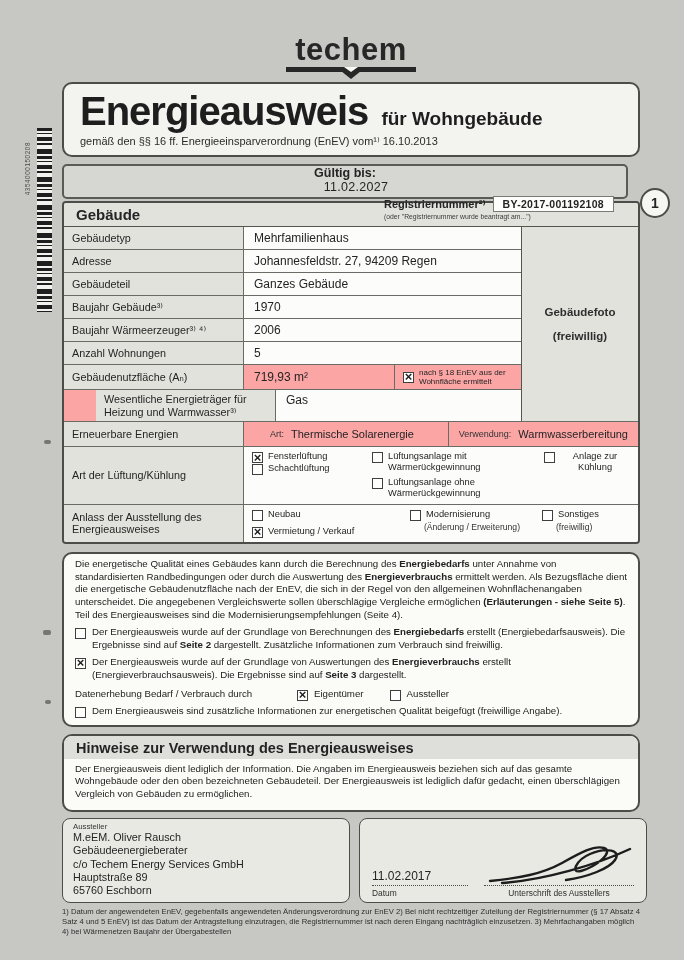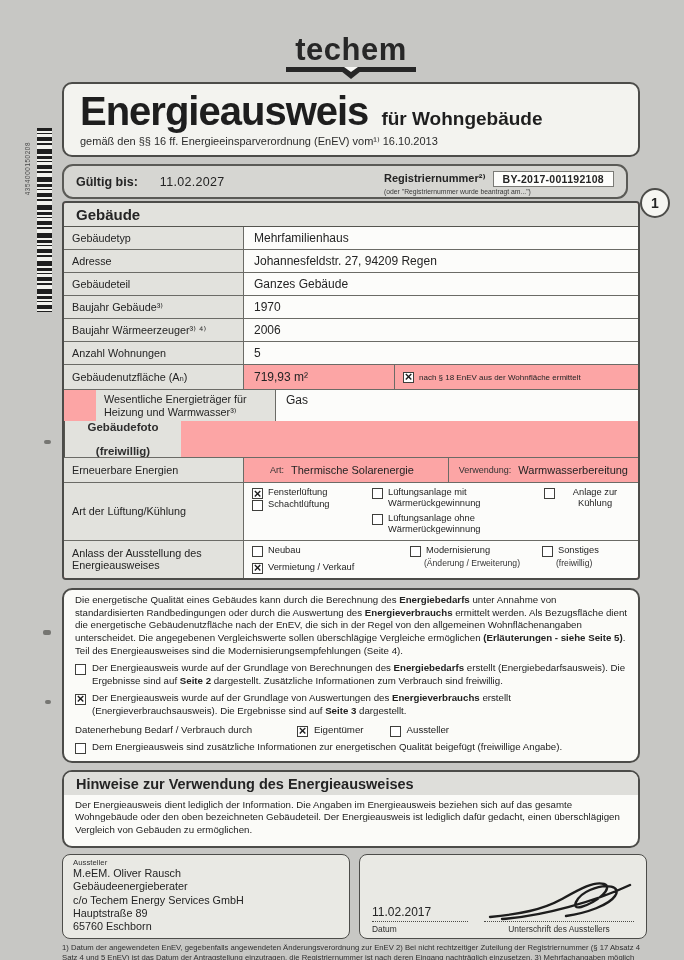--- a/index.html
+++ b/index.html
@@ -34,39 +34,39 @@
     border:2px solid #4c4c49;border-radius:10px;background:#f3f3ef;
     padding:6px 14px 7px 16px;
   }
   .title-line{display:flex;align-items:baseline;gap:13px;}
   .title-main{font-size:40px;font-weight:800;letter-spacing:-1px;line-height:1.05;color:#1e1e1e;}
   .title-suffix{font-size:19px;font-weight:700;color:#1e1e1e;}
   .title-sub{font-size:11px;margin-top:3px;color:#2b2b2b;}
 
   
   .valid-bar{
-    margin-top:7px;border:2px solid #5a5a56;border-radius:11px;background:#d6d6d2;
-    height:35px;display:flex;align-items:center;padding:0 12px;box-sizing:border-box;width:566px;
+    margin-top:7px;border:2px solid #5a5a56;border-radius:5px;background:#d6d6d2;
+    height:35px;display:flex;align-items:center;padding:0 12px;box-sizing:border-box;width:566px;flex-direction:column;
   }
   .valid-label{font-size:12.5px;font-weight:700;}
   .valid-value{font-size:12.5px;margin-left:22px;letter-spacing:.3px;}
   .reg-wrap{margin-left:auto;display:flex;flex-direction:column;align-items:flex-start;padding-top:2px;}
   .reg-row{display:flex;align-items:center;gap:7px;}
   .reg-label{font-size:11px;font-weight:700;}
   .reg-value{background:#fdfdfb;border:1px solid #7a7a76;padding:1px 9px;font-size:10.5px;font-weight:700;letter-spacing:.3px;}
   .reg-note{font-size:6.8px;color:#3a3a3a;margin-top:1px;}
   .page-circle{
     position:absolute;left:640px;top:188px;width:26px;height:26px;border:2px solid #4c4c49;border-radius:50%;
     background:#f6f6f2;display:flex;align-items:center;justify-content:center;font-size:14px;font-weight:700;
   }
 
   
   .bbox{margin-top:2px;border:2px solid #4c4c49;border-radius:4px;background:#fca5a5;overflow:hidden;}
   .bbox-head{background:#e2e2dd;border-bottom:1.5px solid #55554f;padding:3px 12px;font-size:15px;font-weight:700;}
-  .tbl-top{display:flex;flex-direction:column;}
+  .tbl-top{display:flex;}
   .tbl-left{flex:1;min-width:0;}
   .photo-cell{
     width:116px;border-left:1.5px solid #55554f;background:#e2e2dd;
     display:flex;flex-direction:column;align-items:center;justify-content:center;gap:12px;
     font-size:11.5px;font-weight:700;color:#2e2e2e;
   }
   .row{display:flex;border-bottom:1px solid #6b6b66;min-height:20px;}
   .row.last{border-bottom:none;}
   .lbl{width:180px;flex:none;background:#e2e2dd;border-right:1px solid #6b6b66;padding:2px 8px;font-size:10.8px;display:flex;align-items:center;line-height:1.15;box-sizing:border-box;}
   .val{flex:1;min-width:0;padding:2px 10px;font-size:12px;display:flex;align-items:center;background:#fcfcfa;box-sizing:border-box;}

